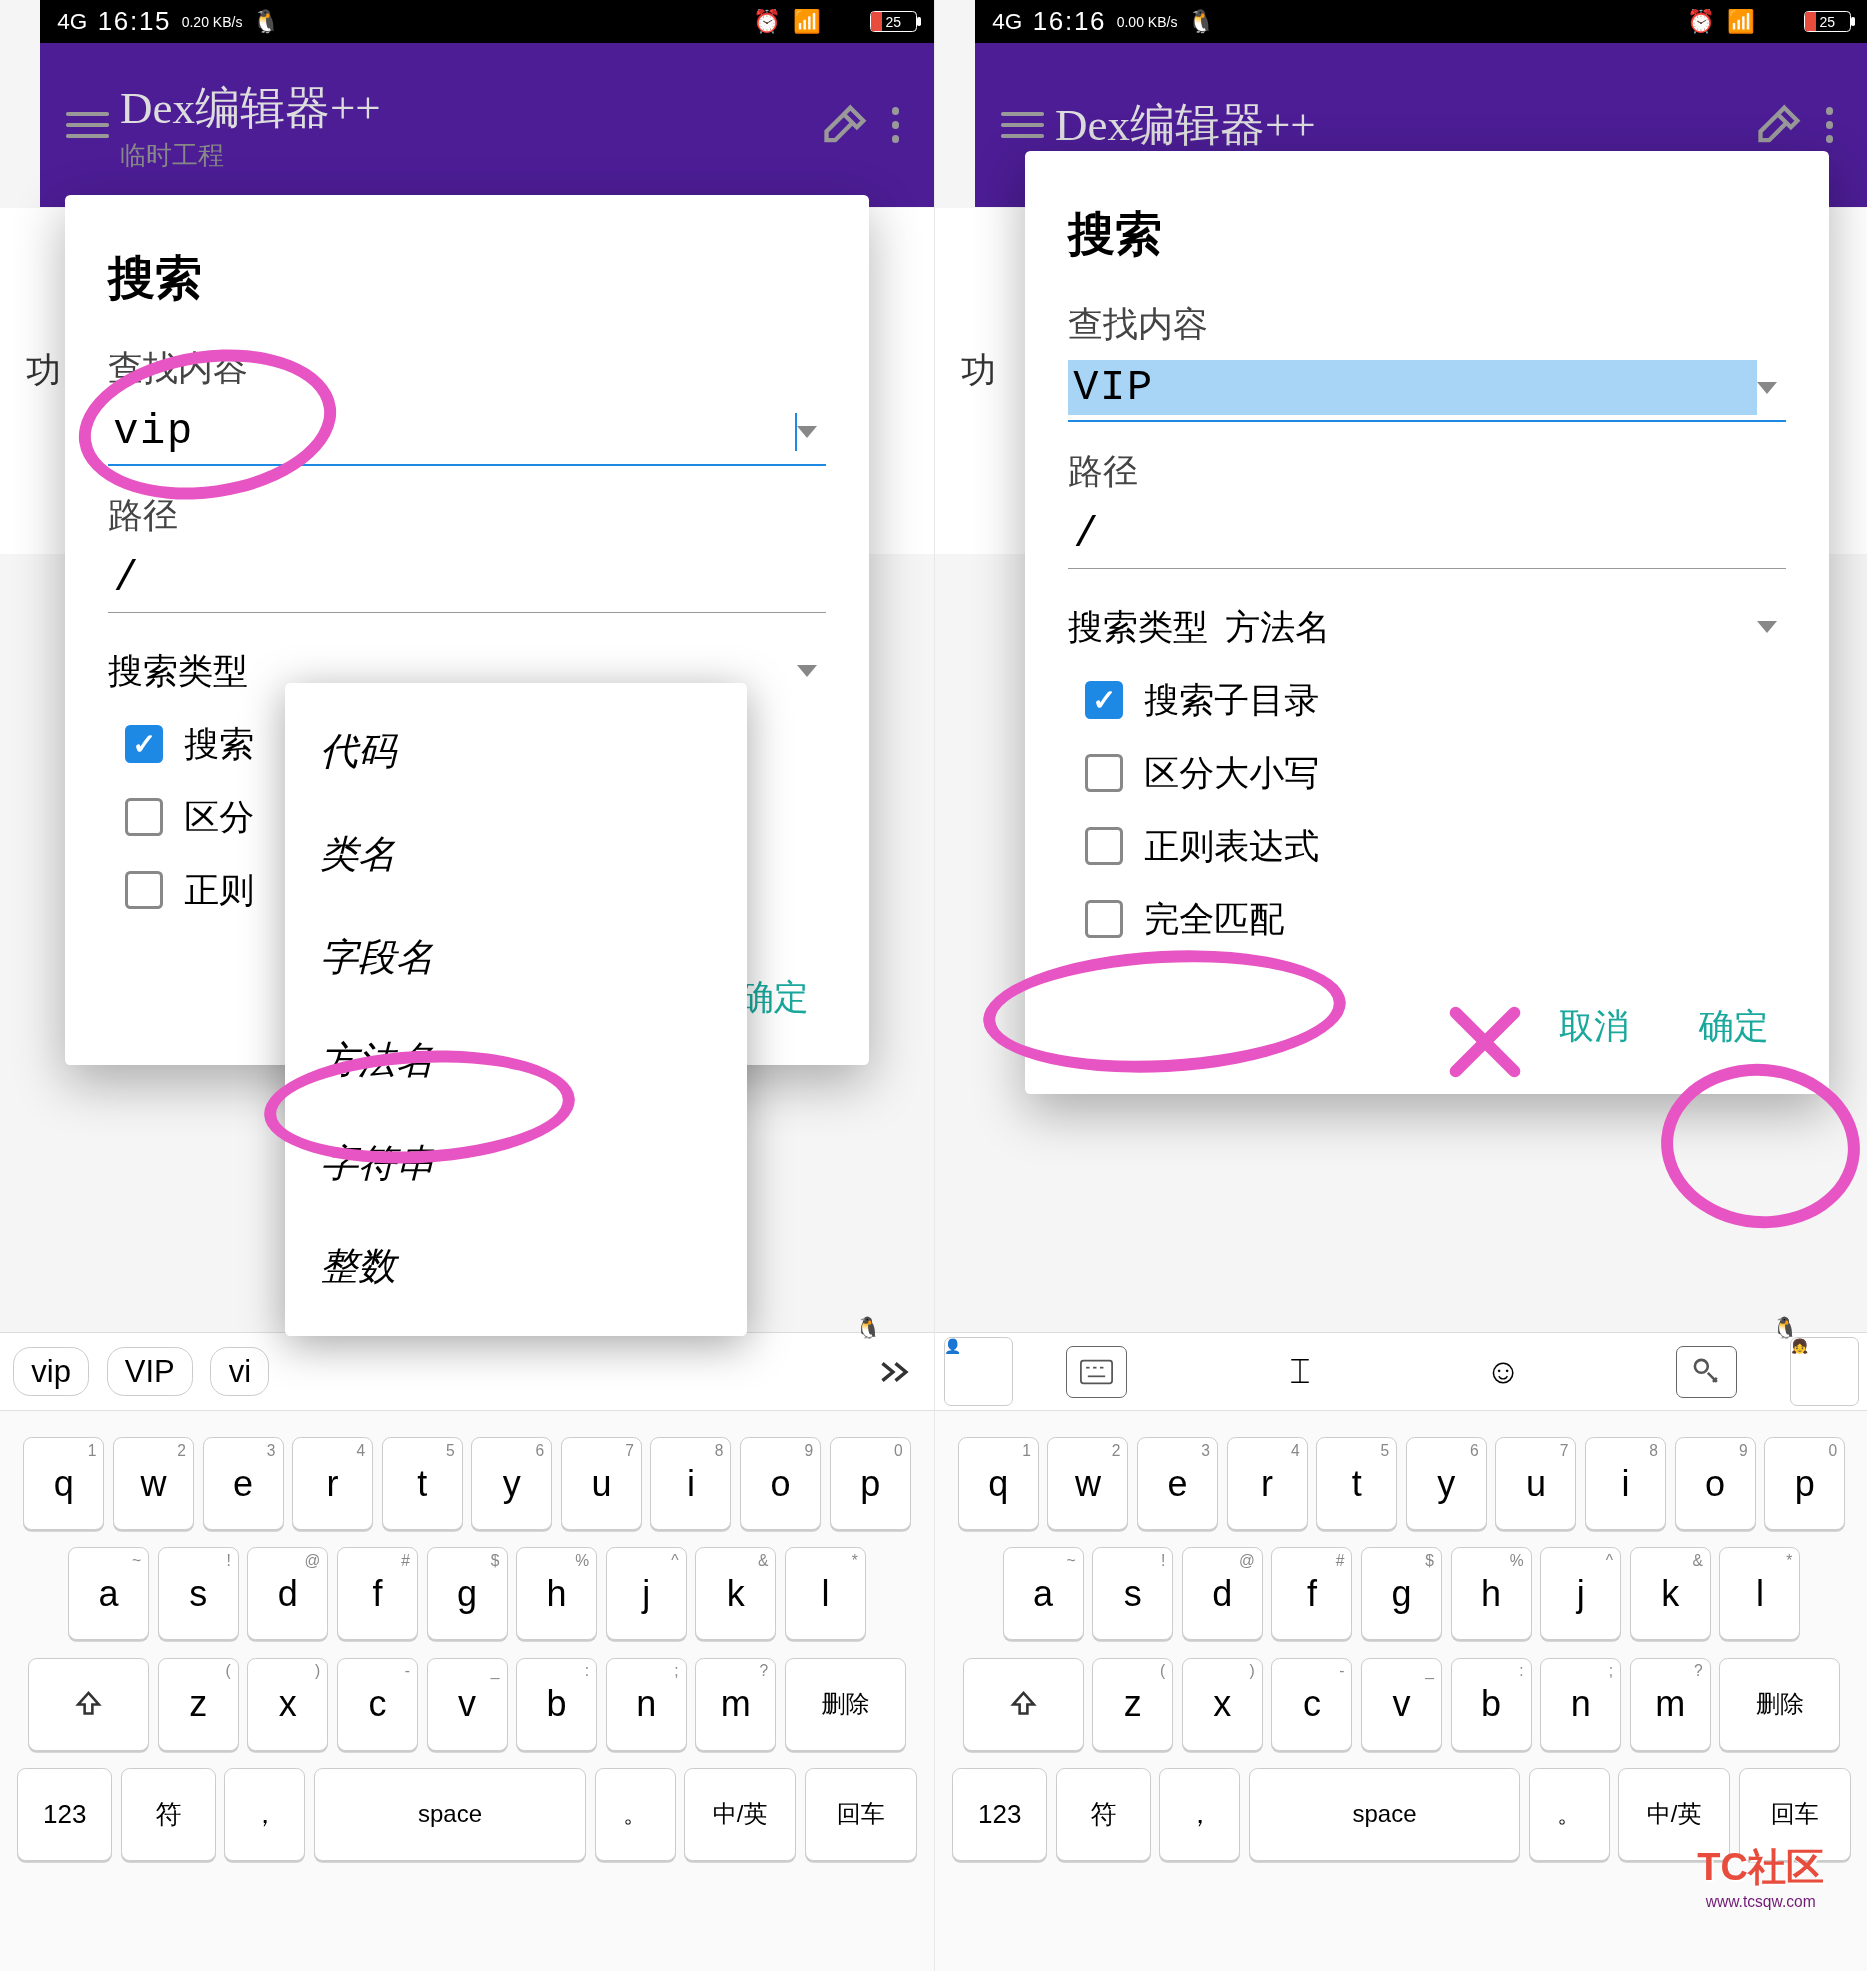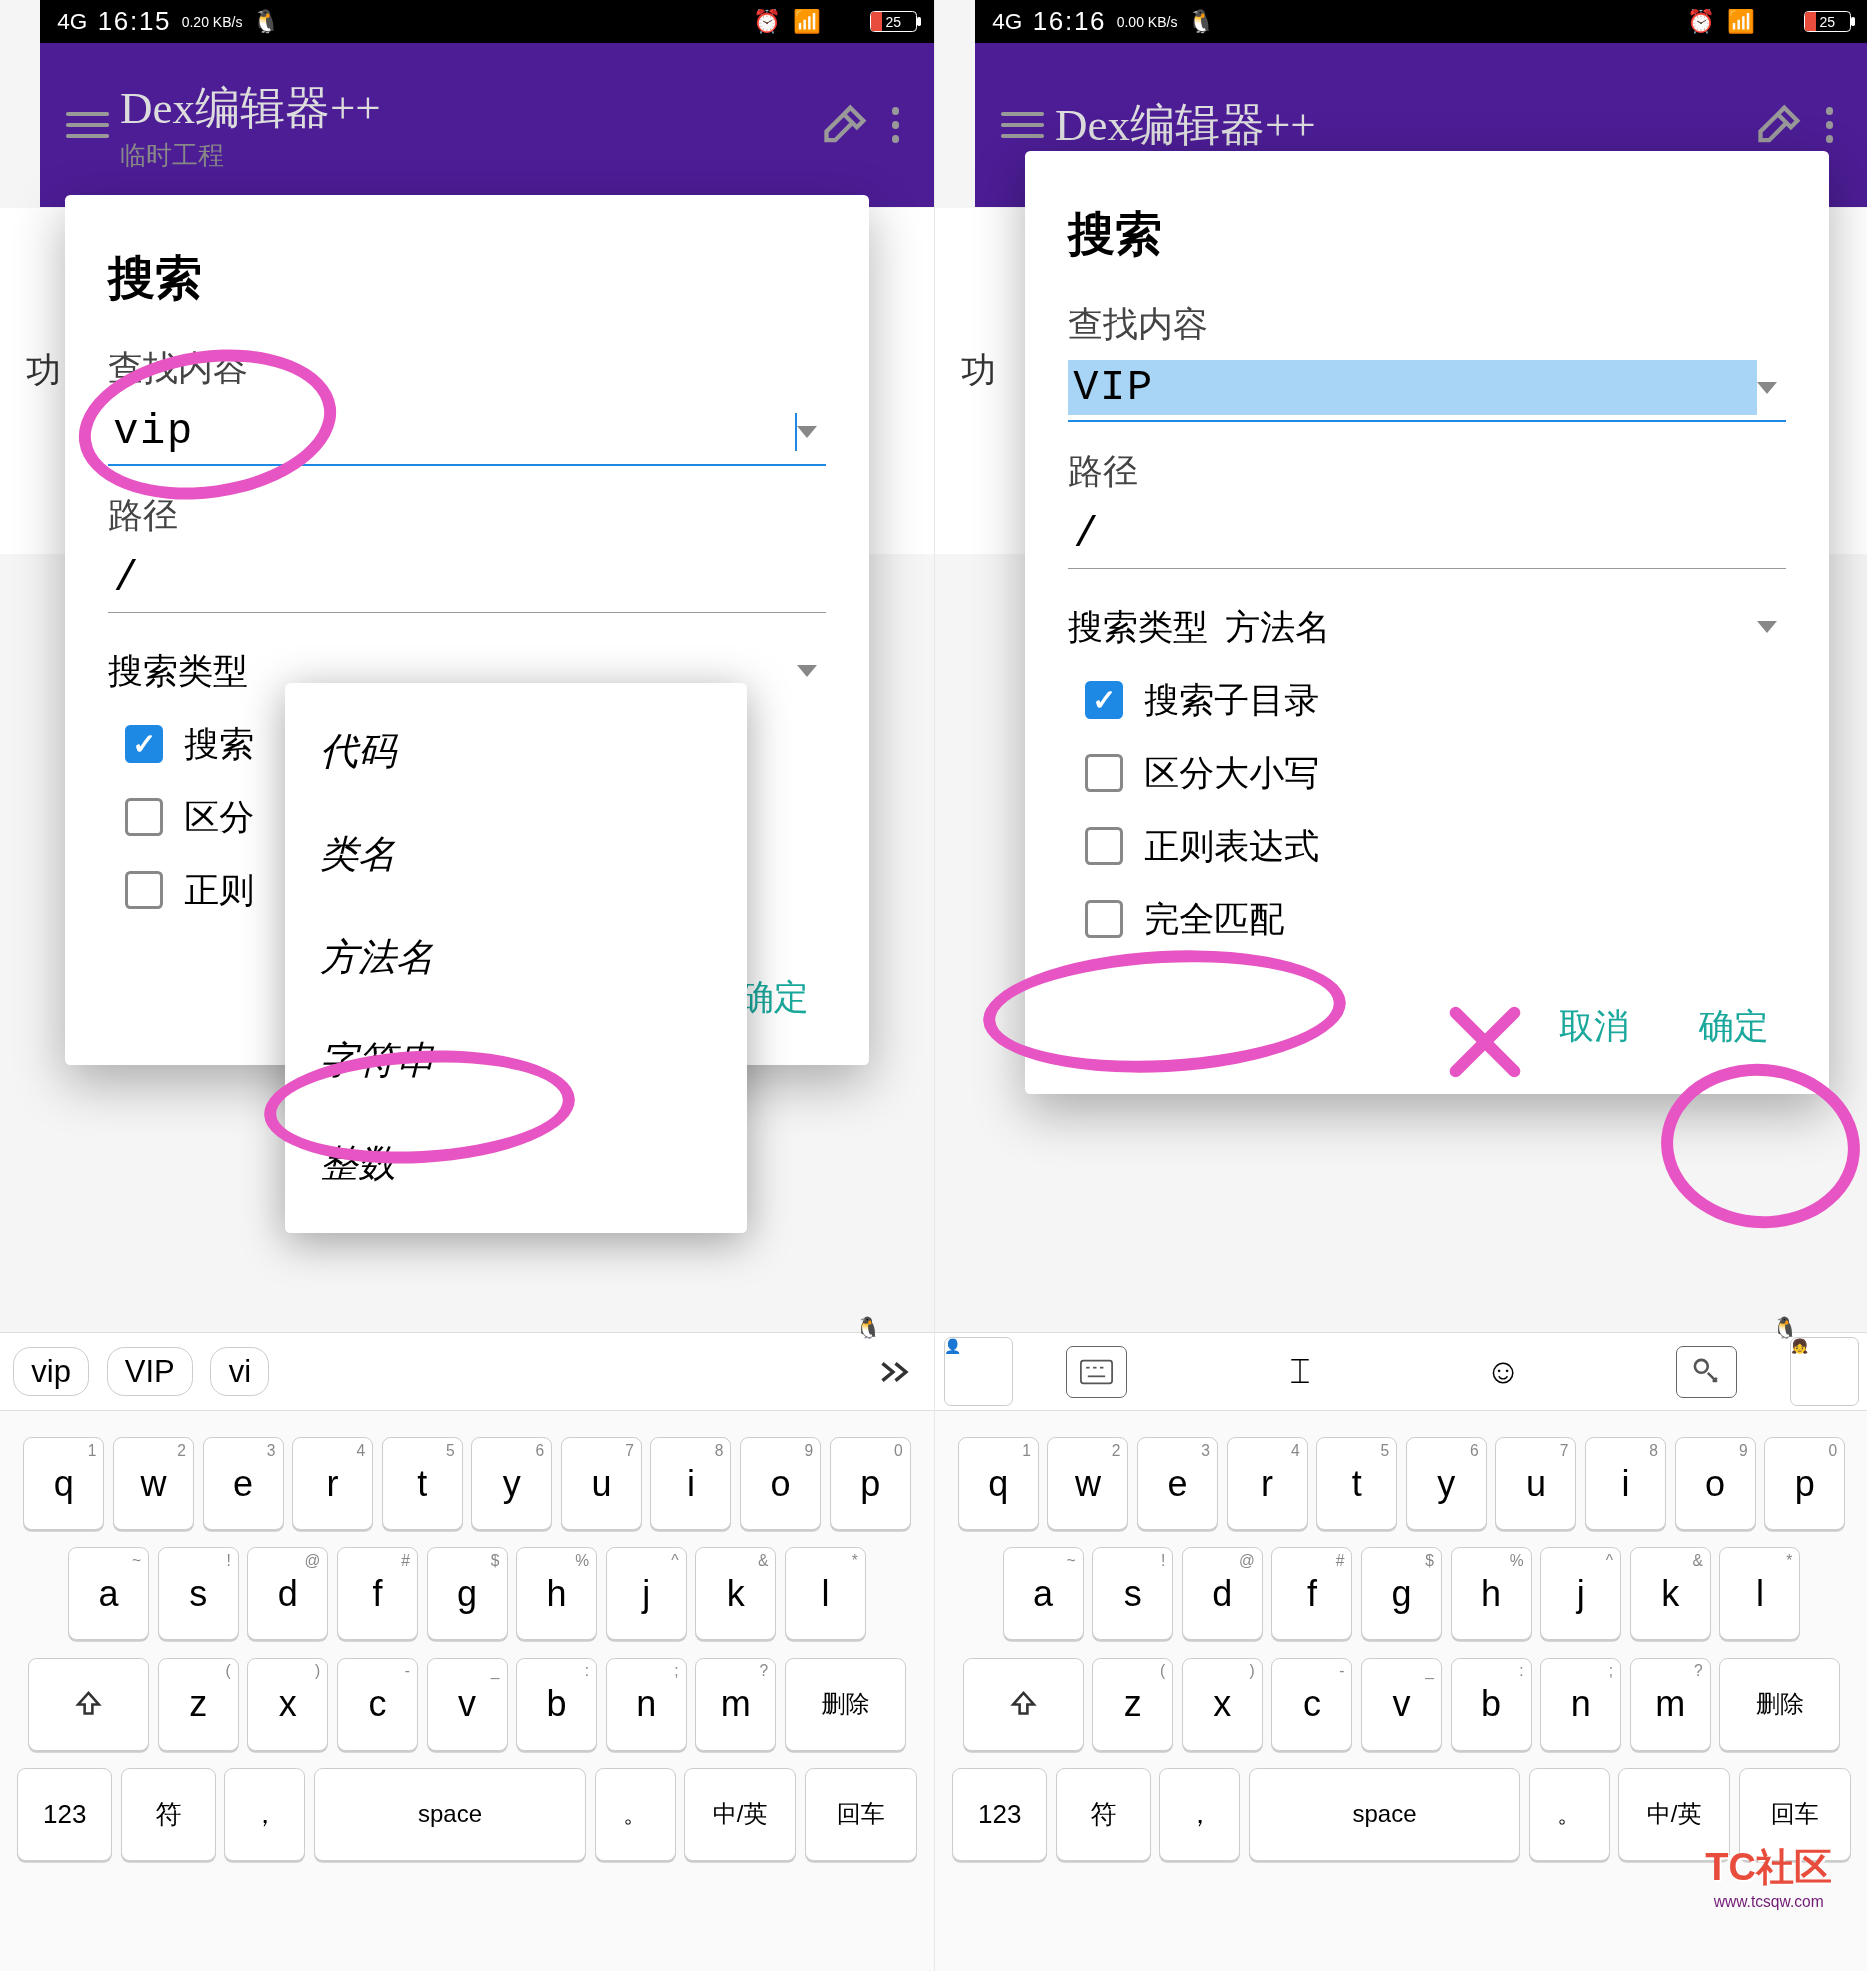--- a/index.html
+++ b/index.html
@@ -203,21 +203,21 @@
   background: #e754c3;
   border-radius: 7px;
 }
 .x-anno::before { transform: translate(-50%,-50%) rotate(45deg); }
 .x-anno::after { transform: translate(-50%,-50%) rotate(-45deg); }
 
 
 .watermark {
   position: absolute;
   bottom: 61px;
-  right: 36px;
+  right: 44px;
   z-index: 300;
   text-align: center;
 }
 .wm-top { font-size: 38px; font-weight: bold; color: #e74c3c; font-family: sans-serif; text-shadow: 1.7px 1.7px 0 #fff; }
 .wm-sub { font-size: 15.6px; color: #701a75; font-family: sans-serif; }
 
 svg { display: block; }
 </style>
 </head>
 <body>
@@ -295,20 +295,21 @@
       <span>正则</span>
     </div>
     <div class="dlg-buttons">
       <span class="dlg-btn">确定</span>
     </div>
   </div>
 
   <div class="dropdown-menu">
     <div class="dd-item">代码</div>
     <div class="dd-item">类名</div>
+    <div class="dd-item">字段名</div>
     <div class="dd-item">方法名</div>
     <div class="dd-item">字符串</div>
     <div class="dd-item">整数</div>
   </div>
 
   <div class="anno circle-anno" style="top:351px; left:78px; width:259px; height:147px; transform:rotate(-8deg);"></div>
   <div class="anno circle-anno" style="top:1051px; left:264px; width:311px; height:112px; transform:rotate(-3deg);"></div>
 
   <div class="kb-area">
     <div class="suggestion-bar">

